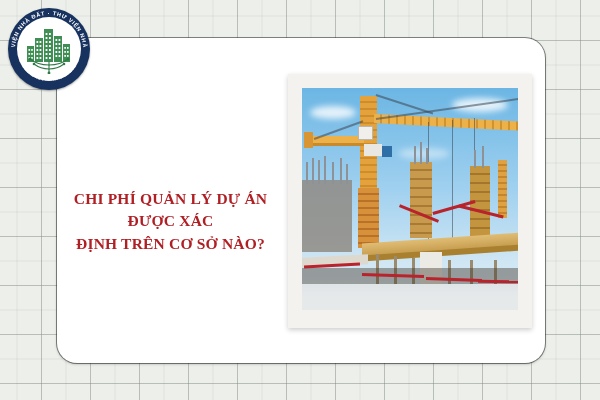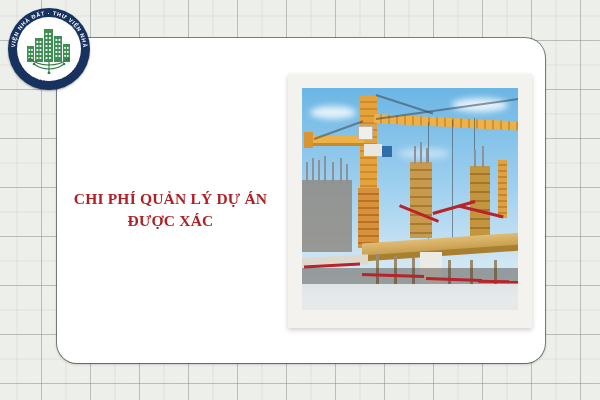--- a/index.html
+++ b/index.html
@@ -188,20 +188,21 @@
           <circle cx="12" cy="40" r="1.3"></circle>
             <circle cx="42" cy="40" r="1.3"></circle>
           <circle cx="27" cy="49" r="1.4"></circle>
         </g>
       </svg>
     </div>
   </div>
 
   <div class="headline">
     <span>CHI PHÍ QUẢN LÝ DỰ ÁN ĐƯỢC XÁC</span>
+    <span class="l2">ĐỊNH TRÊN CƠ SỞ NÀO?</span>
   </div>
 
   <div class="photo-frame">
     <div class="photo">
       <div class="sky"></div>
 
       <div class="cloud" style="left:8px;top:18px;width:46px;height:13px;"></div>
       <div class="cloud" style="left:150px;top:10px;width:56px;height:14px;"></div>
       <div class="cloud" style="left:96px;top:60px;width:52px;height:11px;opacity:.55;"></div>
 

